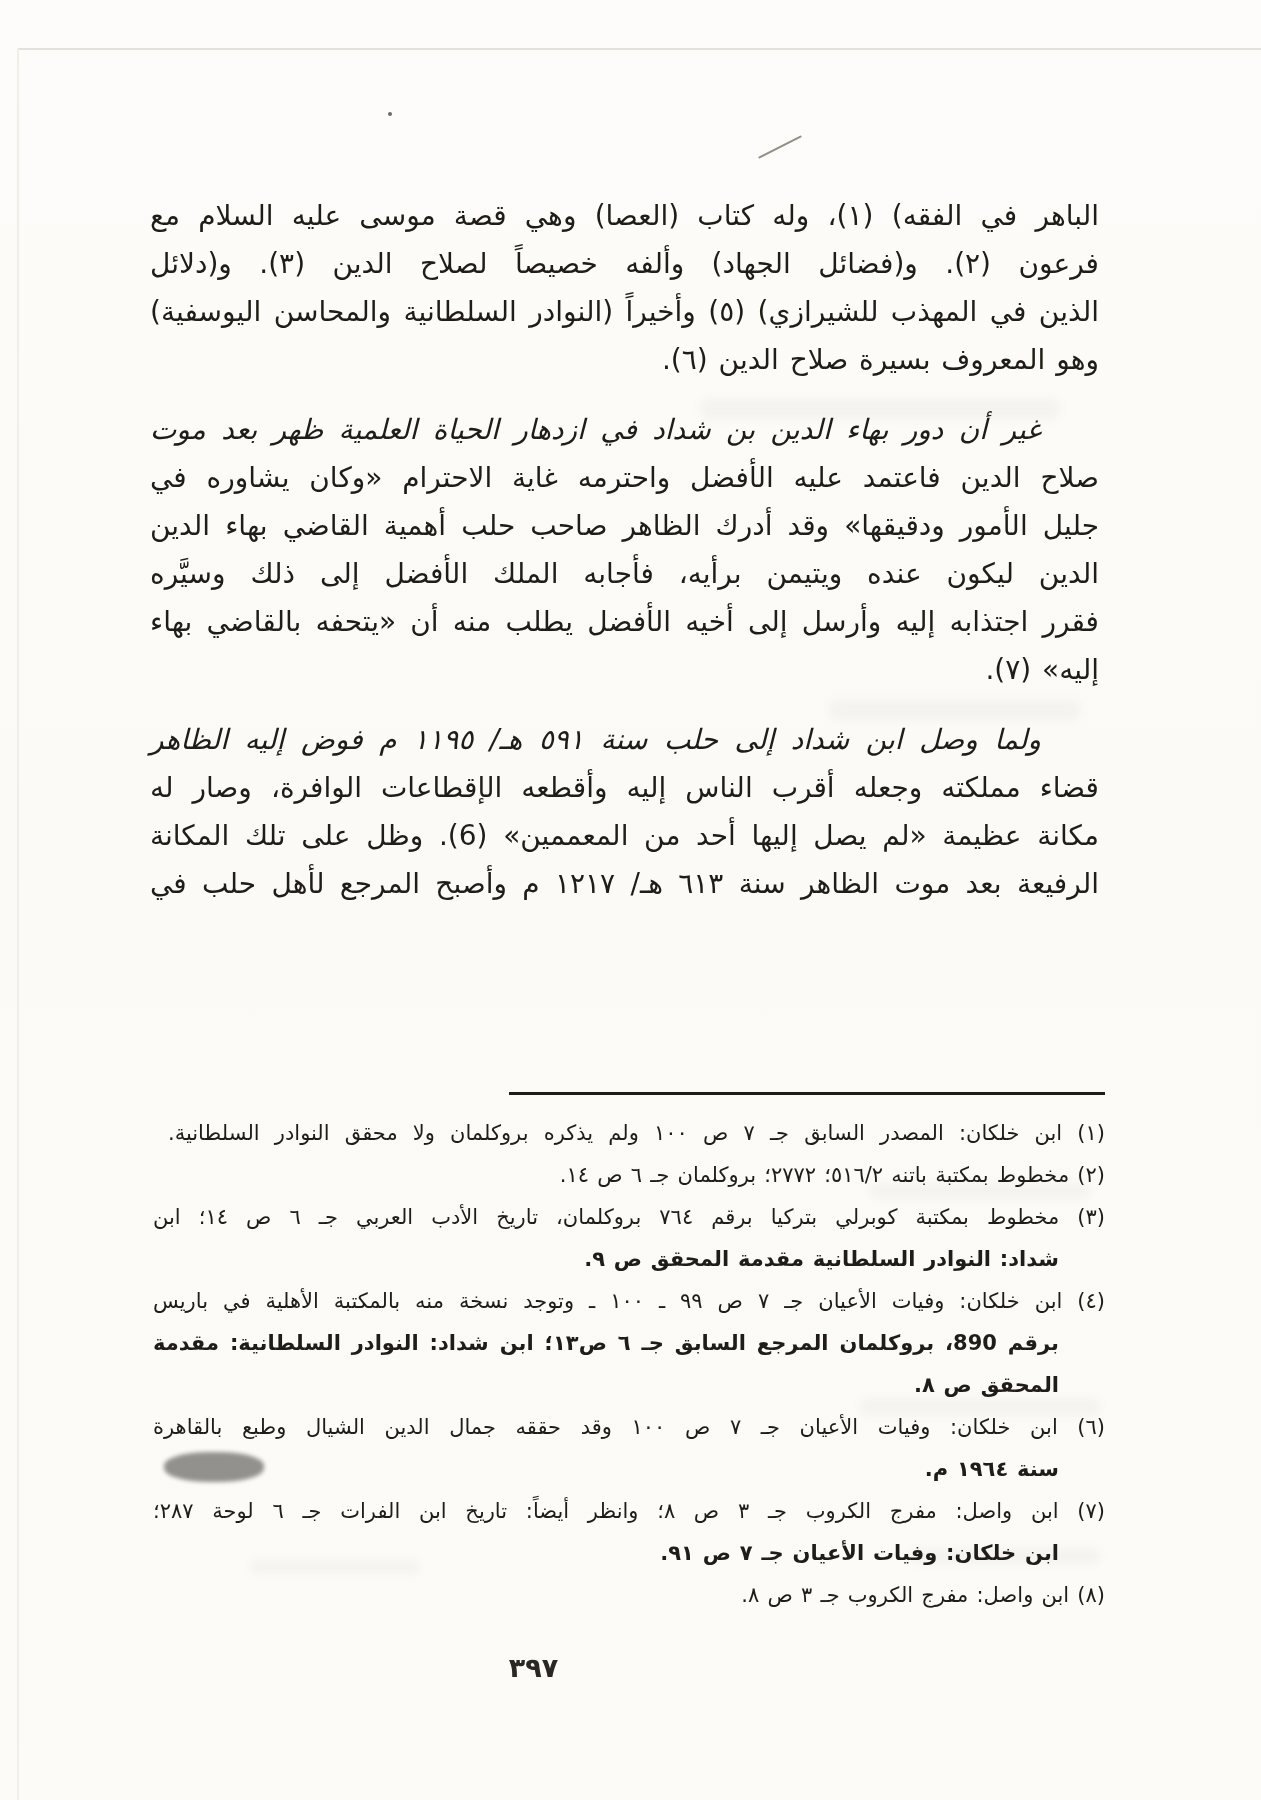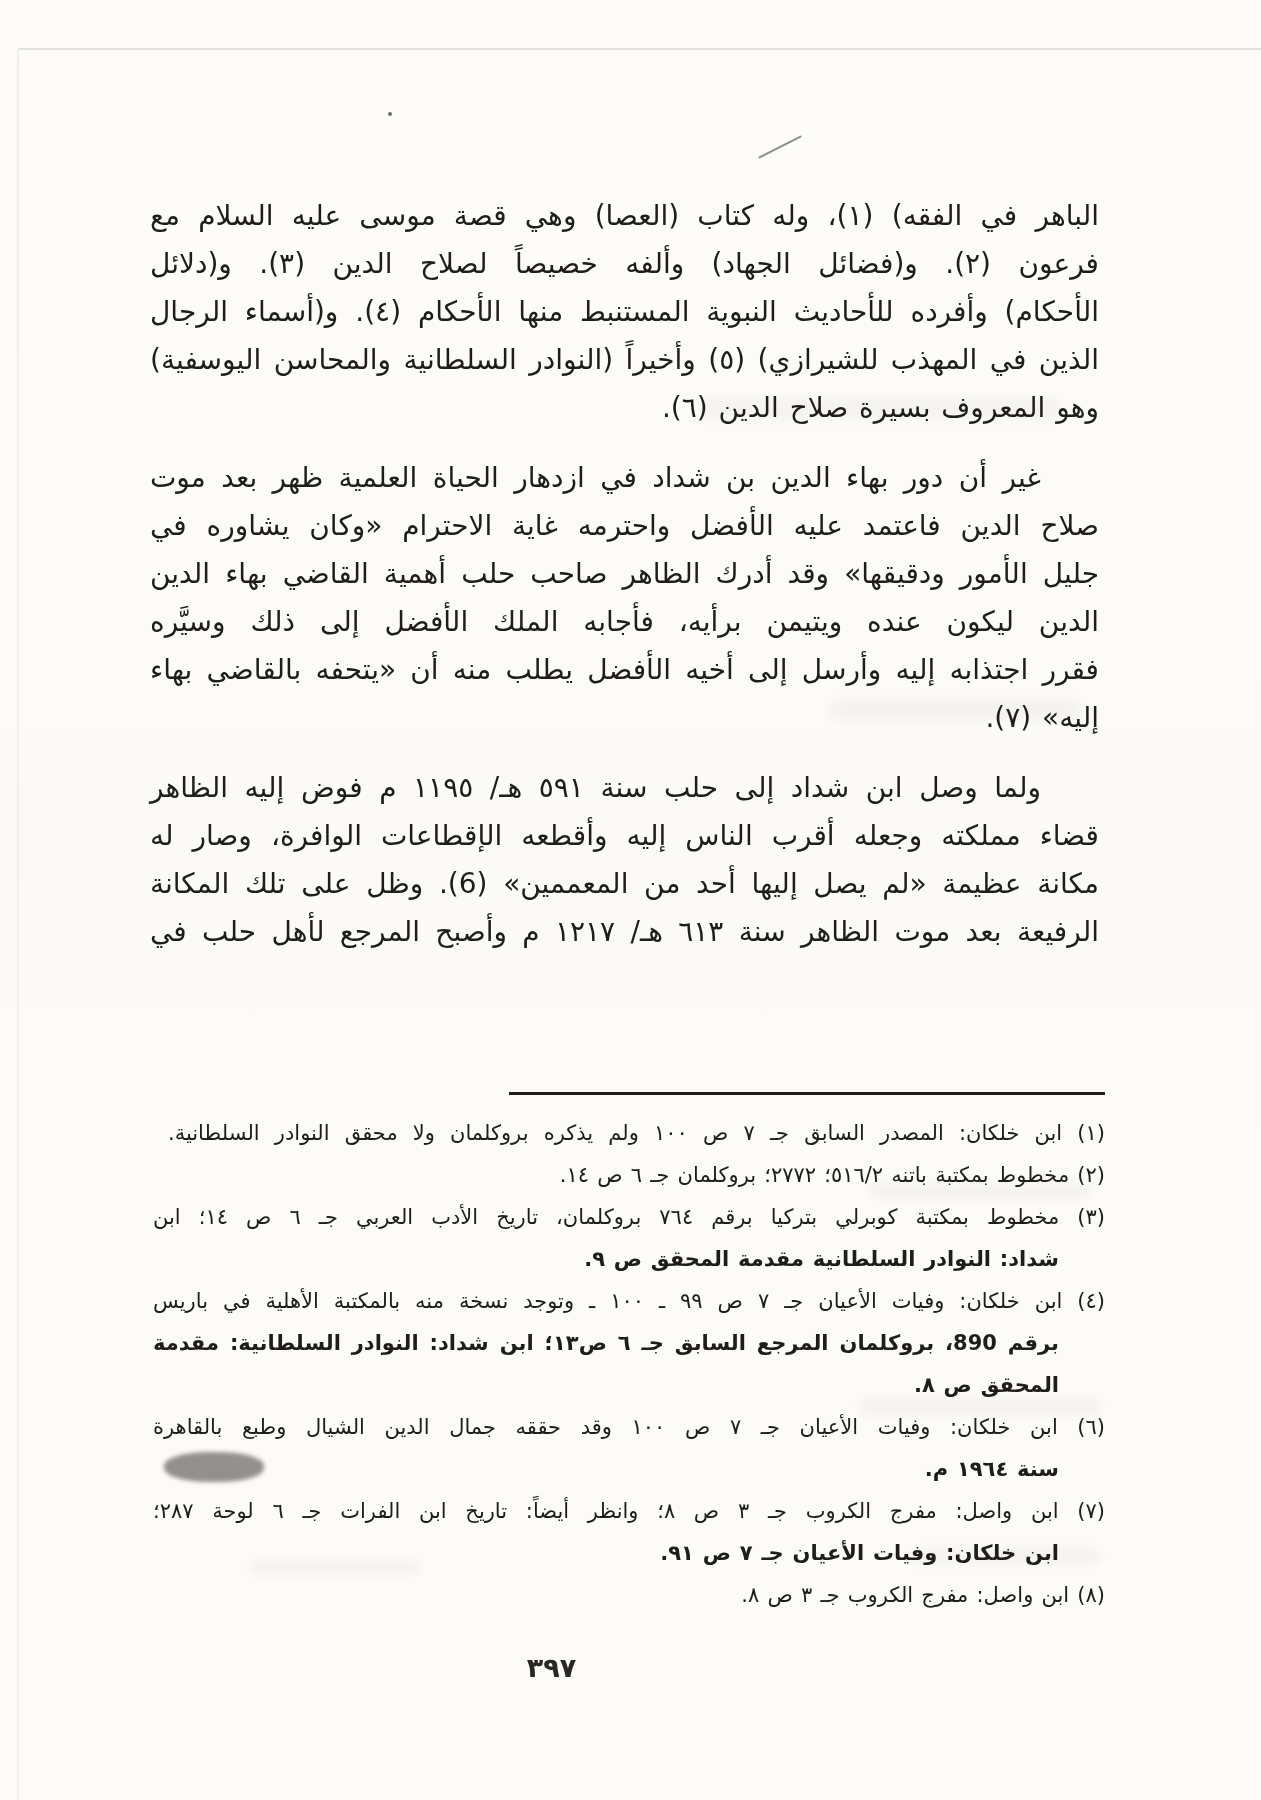--- a/index.html
+++ b/index.html
@@ -37,21 +37,21 @@
     -moz-text-align-last: justify;
   }
   .para .line.line-last {
     text-align-last: right;
     -moz-text-align-last: right;
   }
   .para.flush-last .line.line-last {
     text-align-last: justify;
     -moz-text-align-last: justify;
   }
-  .para.indent-first .line:first-child { padding-right: 58px; }
+  .para.indent-first .line:first-child { padding-right: 58px; font-style: italic; }
 
   
   .footnote-separator {
     position: absolute;
     top: 1092px; right: 156px;
     width: 596px; height: 3px;
     background: #1c1c1c;
   }
   .footnotes {
     position: absolute;
@@ -78,21 +78,20 @@
   
   .page-number {
     position: absolute;
     top: 1652px; left: 0;
     width: 1067px;
     text-align: center;
     font-size: 27px;
     font-weight: bold;
     letter-spacing: 3px;
     color: #2b2722;
-    padding-left: 18px;
   }
 
   
   .artifact { position: absolute; pointer-events: none; }
   .top-edge-line {
     top: 48px; left: 18px; width: 1243px; height: 2px;
     background: #e4e1da;
   }
   .left-edge-line {
     top: 48px; left: 17px; width: 2px; height: 1752px;
@@ -142,21 +141,20 @@
   <div class="artifact ghost ghost-2"></div>
   <div class="artifact ghost ghost-3"></div>
   <div class="artifact ghost ghost-4"></div>
   <div class="artifact ghost ghost-5"></div>
   <div class="artifact ghost ghost-6"></div>
 
   <div class="body-text">
     <div class="para">
         <div class="line">الباهر في الفقه) (١)، وله كتاب (العصا) وهي قصة موسى عليه السلام مع</div>
         <div class="line">فرعون (٢). و(فضائل الجهاد) وألفه خصيصاً لصلاح الدين (٣). و(دلائل</div>
-        <div class="line">الأحكام) وأفرده للأحاديث النبوية المستنبط منها الأحكام (٤). و(أسماء الرجال</div>
         <div class="line">الذين في المهذب للشيرازي) (٥) وأخيراً (النوادر السلطانية والمحاسن اليوسفية)</div>
         <div class="line line-last">وهو المعروف بسيرة صلاح الدين (٦).</div>
       </div>
     <div class="para indent-first">
         <div class="line">غير أن دور بهاء الدين بن شداد في ازدهار الحياة العلمية ظهر بعد موت</div>
         <div class="line">صلاح الدين فاعتمد عليه الأفضل واحترمه غاية الاحترام «وكان يشاوره في</div>
         <div class="line">جليل الأمور ودقيقها» وقد أدرك الظاهر صاحب حلب أهمية القاضي بهاء الدين</div>
         <div class="line">الدين ليكون عنده ويتيمن برأيه، فأجابه الملك الأفضل إلى ذلك وسيَّره</div>
         <div class="line">فقرر اجتذابه إليه وأرسل إلى أخيه الأفضل يطلب منه أن «يتحفه بالقاضي بهاء</div>
         <div class="line line-last">إليه» (٧).</div>

